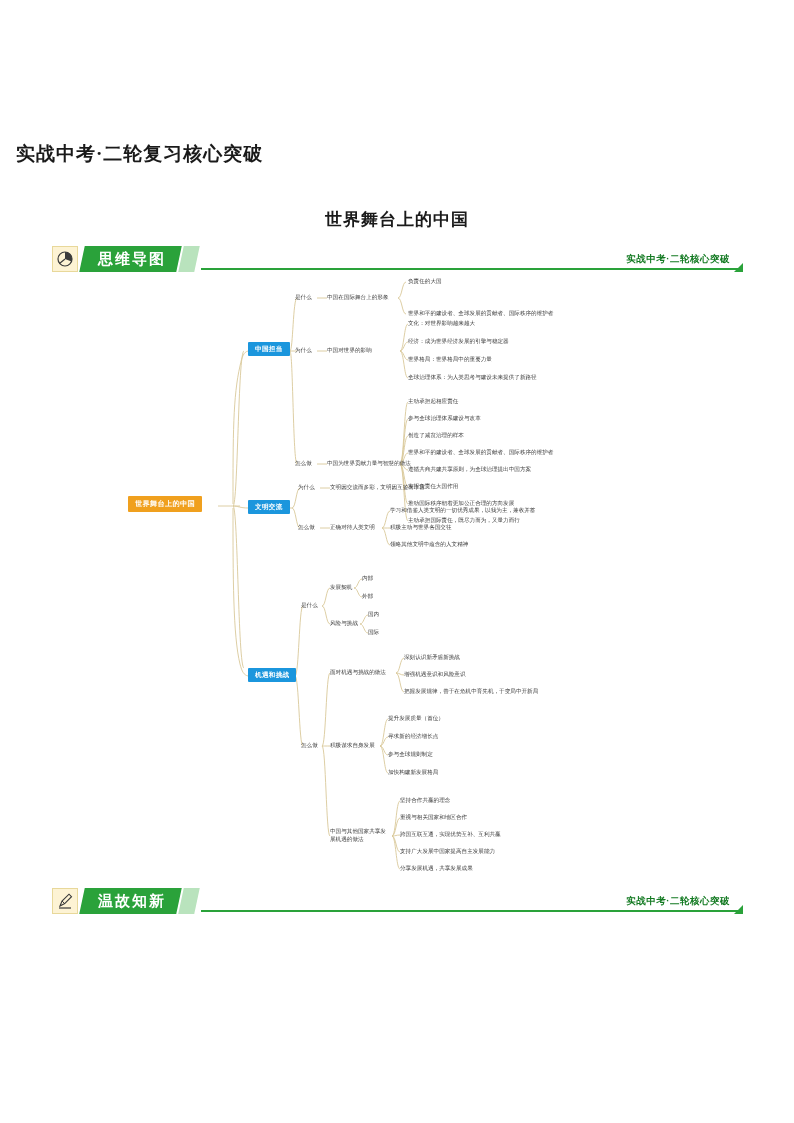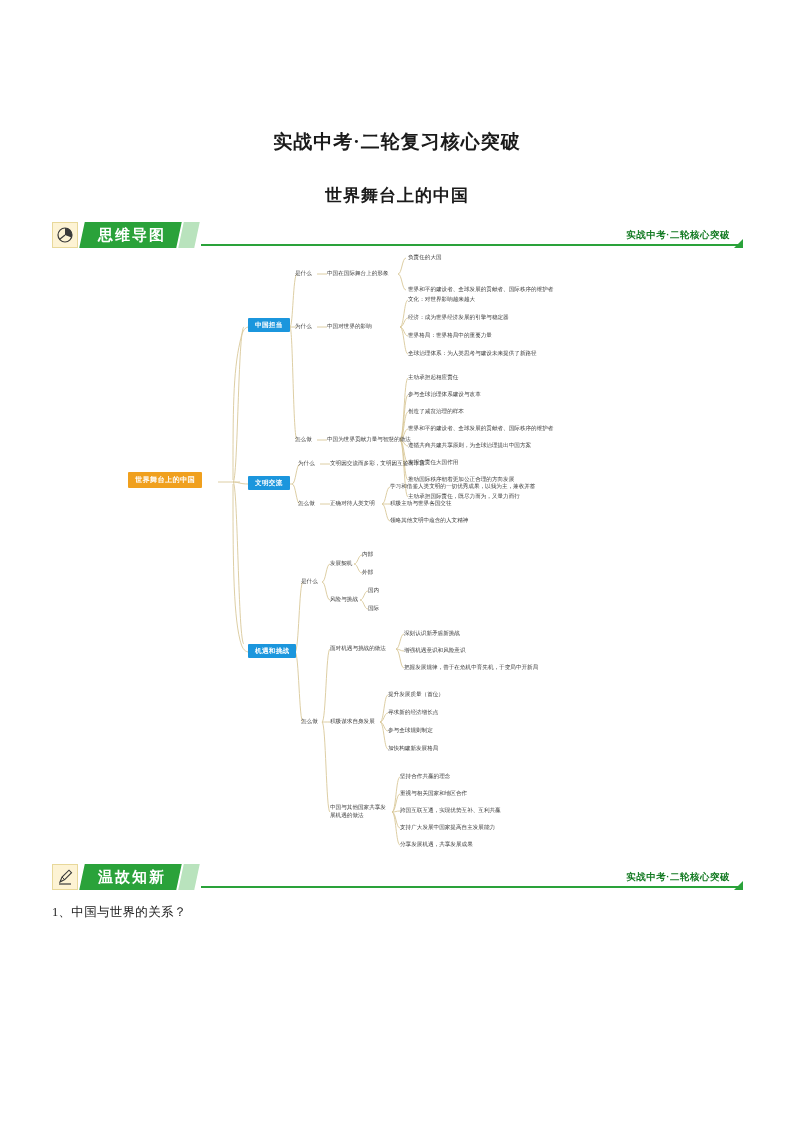--- a/index.html
+++ b/index.html
@@ -8,26 +8,26 @@
     width: 794px; height: 1123px;
     background:#ffffff;
     font-family: "Liberation Sans", "DejaVu Sans", sans-serif;
     color:#1a1a1a;
     position: relative;
     overflow: hidden;
   }
 
   
   .doc-title {
-    text-align:center;
+    text-align:left;
     font-family:"Liberation Serif","DejaVu Serif",serif;
     font-weight:bold;
     font-size:19px;
     letter-spacing:1px;
-    margin:4px;
+    margin:16px;
     padding-top:128px;
     line-height:1;
   }
   .doc-subtitle {
     text-align:center;
     font-family:"Liberation Serif","DejaVu Serif",serif;
     font-weight:bold;
     font-size:17px;
     letter-spacing:1px;
     margin:0;
@@ -367,14 +367,13 @@
     <span>温故知新</span>
   </div>
   <div class="banner-tail"></div>
   <div class="banner-rule">
     <div class="banner-right">实战中考·二轮核心突破</div>
     <div class="banner-arrow"></div>
   </div>
 </div>
 
 <div class="qa">
-  <p class="qa-q">1、中国与世界的关系？</p>
 </div>
 
 </body></html>

